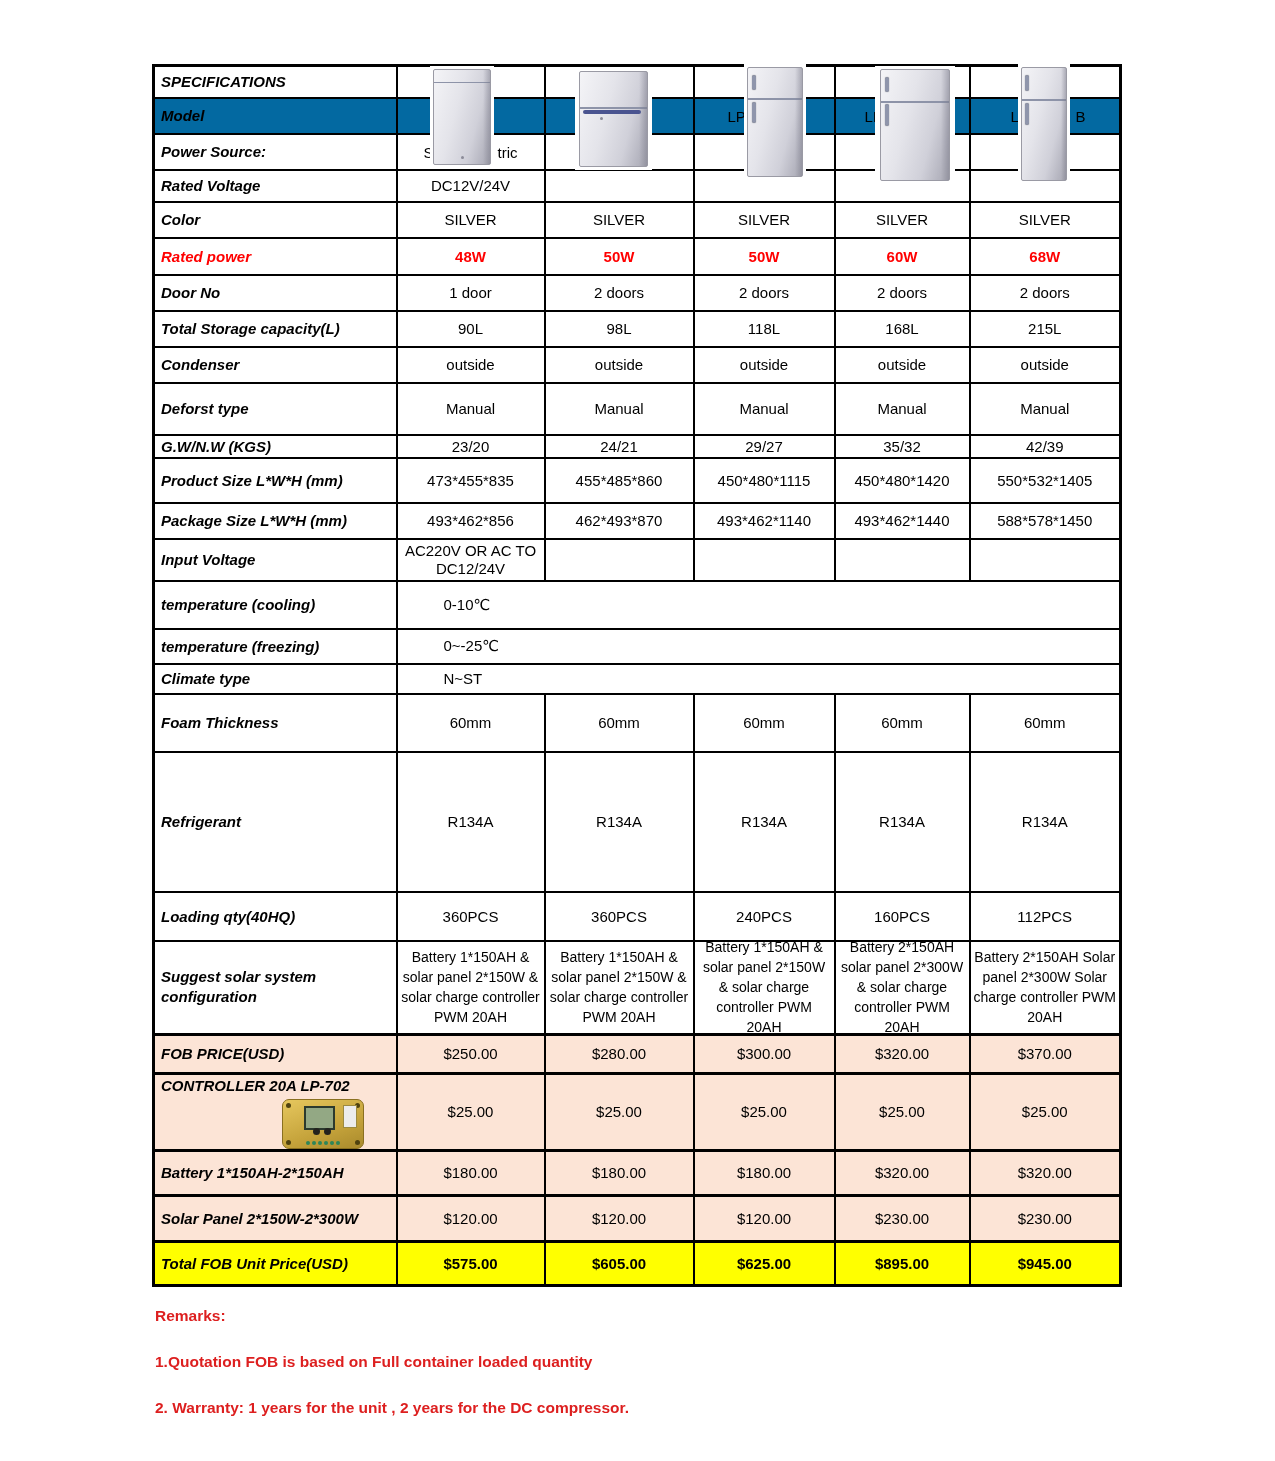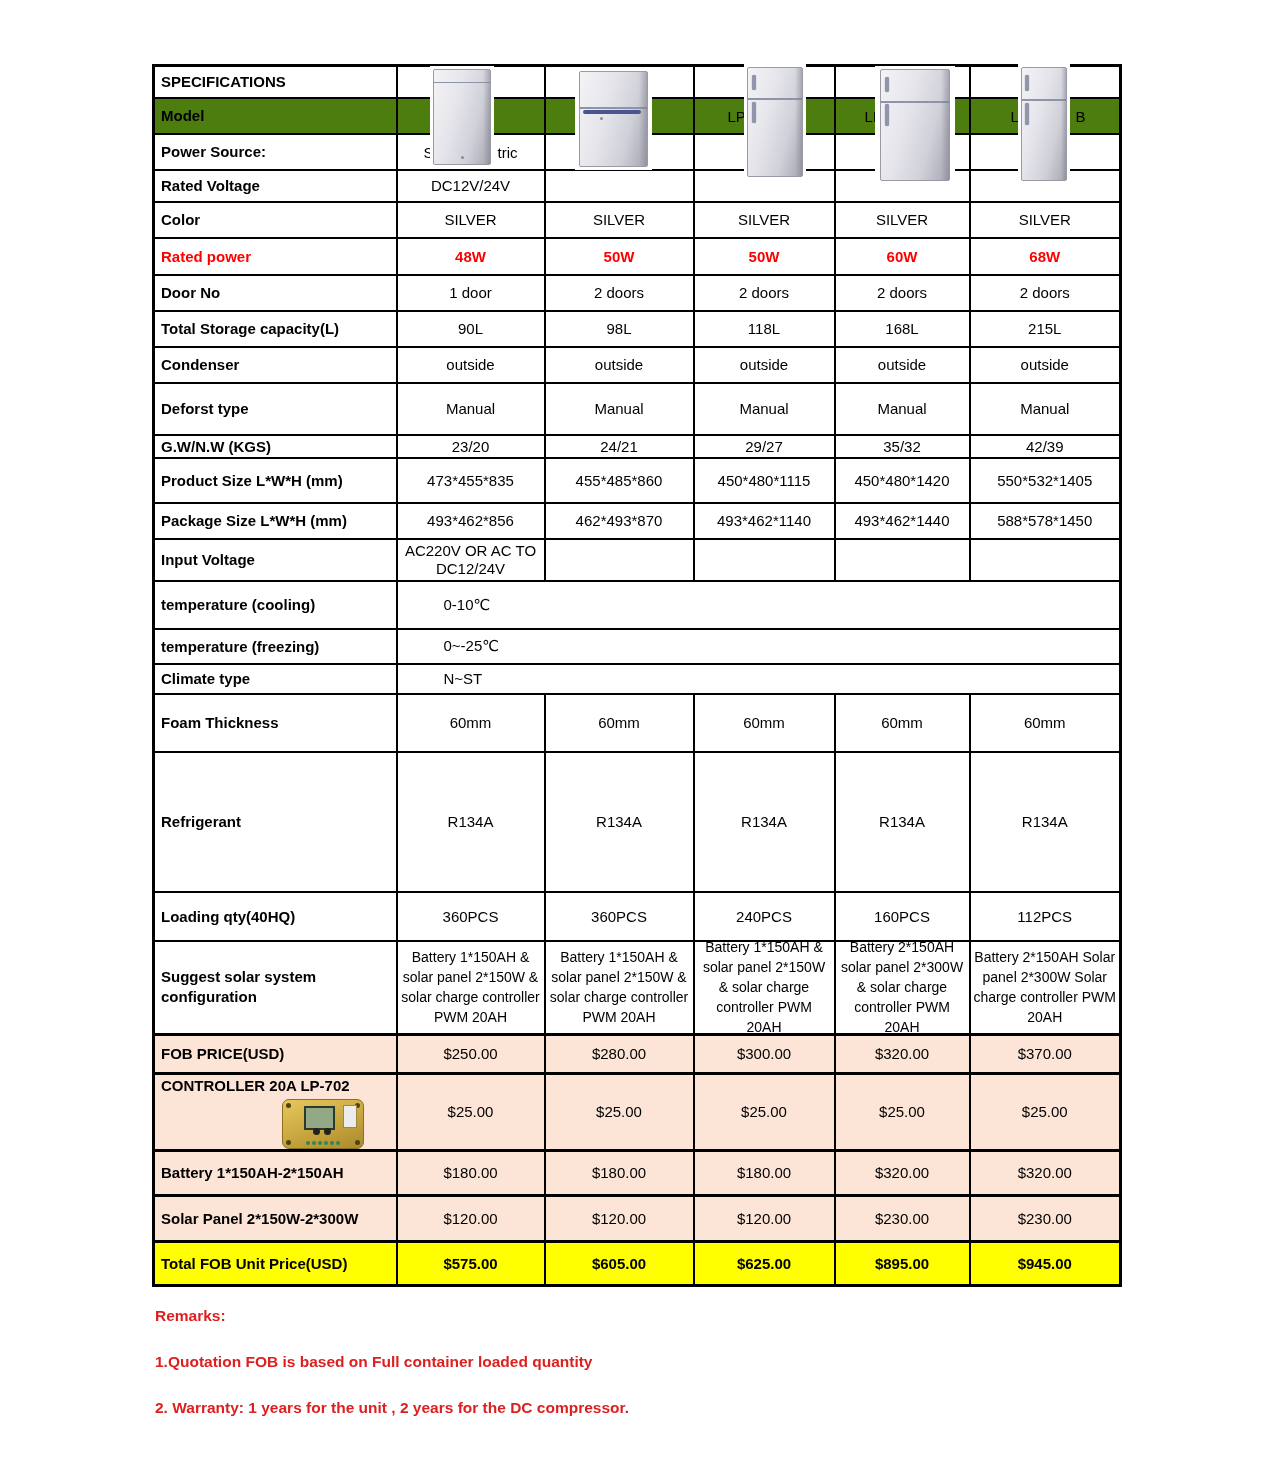--- a/index.html
+++ b/index.html
@@ -5,22 +5,22 @@
   html,body { margin:0; padding:0; background:#ffffff; }
   body { width:1275px; height:1461px; overflow:hidden;
          font-family:"Liberation Sans","DejaVu Sans",sans-serif; color:#000; }
 
   .sheet { position:relative; margin:64px 0 0 152px; width:967px; }
 
   table.spec { width:967px; table-layout:fixed; border-collapse:collapse;
                border:3px solid #000; font-size:15px; }
   td { border:2px solid #000; text-align:center; vertical-align:middle;
        padding:2px 4px; overflow:hidden; word-wrap:break-word; }
-  td.label { text-align:left; font-weight:bold; padding-left:6px; }
-  tr.model-row td { background:#4d7c0f; }
+  td.label { text-align:left; font-weight:bold; padding-left:6px;font-style:italic; }
+  tr.model-row td { background:#0369a1; }
   tr.peach td { background:#FCE4D6; }
   tr.peach td { border-top-width:3px; border-bottom-width:3px; }
   tr.total-row td { background:#FFFF00; font-weight:bold;
                     border-top-width:3px; border-bottom-width:3px; }
   .red { color:#FF0000; font-weight:bold;margin-left:34px; }
 
   td.rel { position:relative;margin-top:16px; }
   .mfrag { position:absolute; top:50%; transform:translateY(-50%); font-size:15px; }
   .mf-c3 { left:33px; } .mf-c4 { left:29px; }
   .mf-c5a { left:40px; } .mf-c5b { left:105px; }

